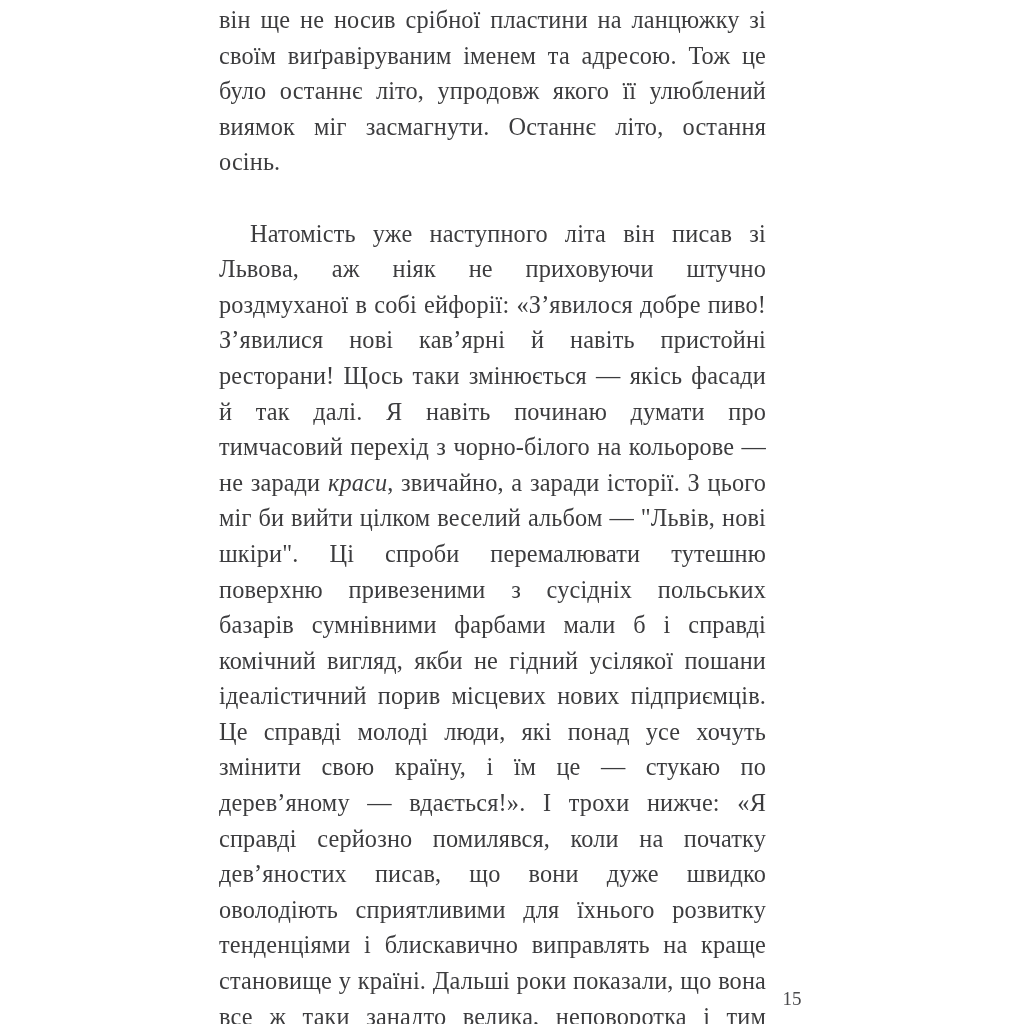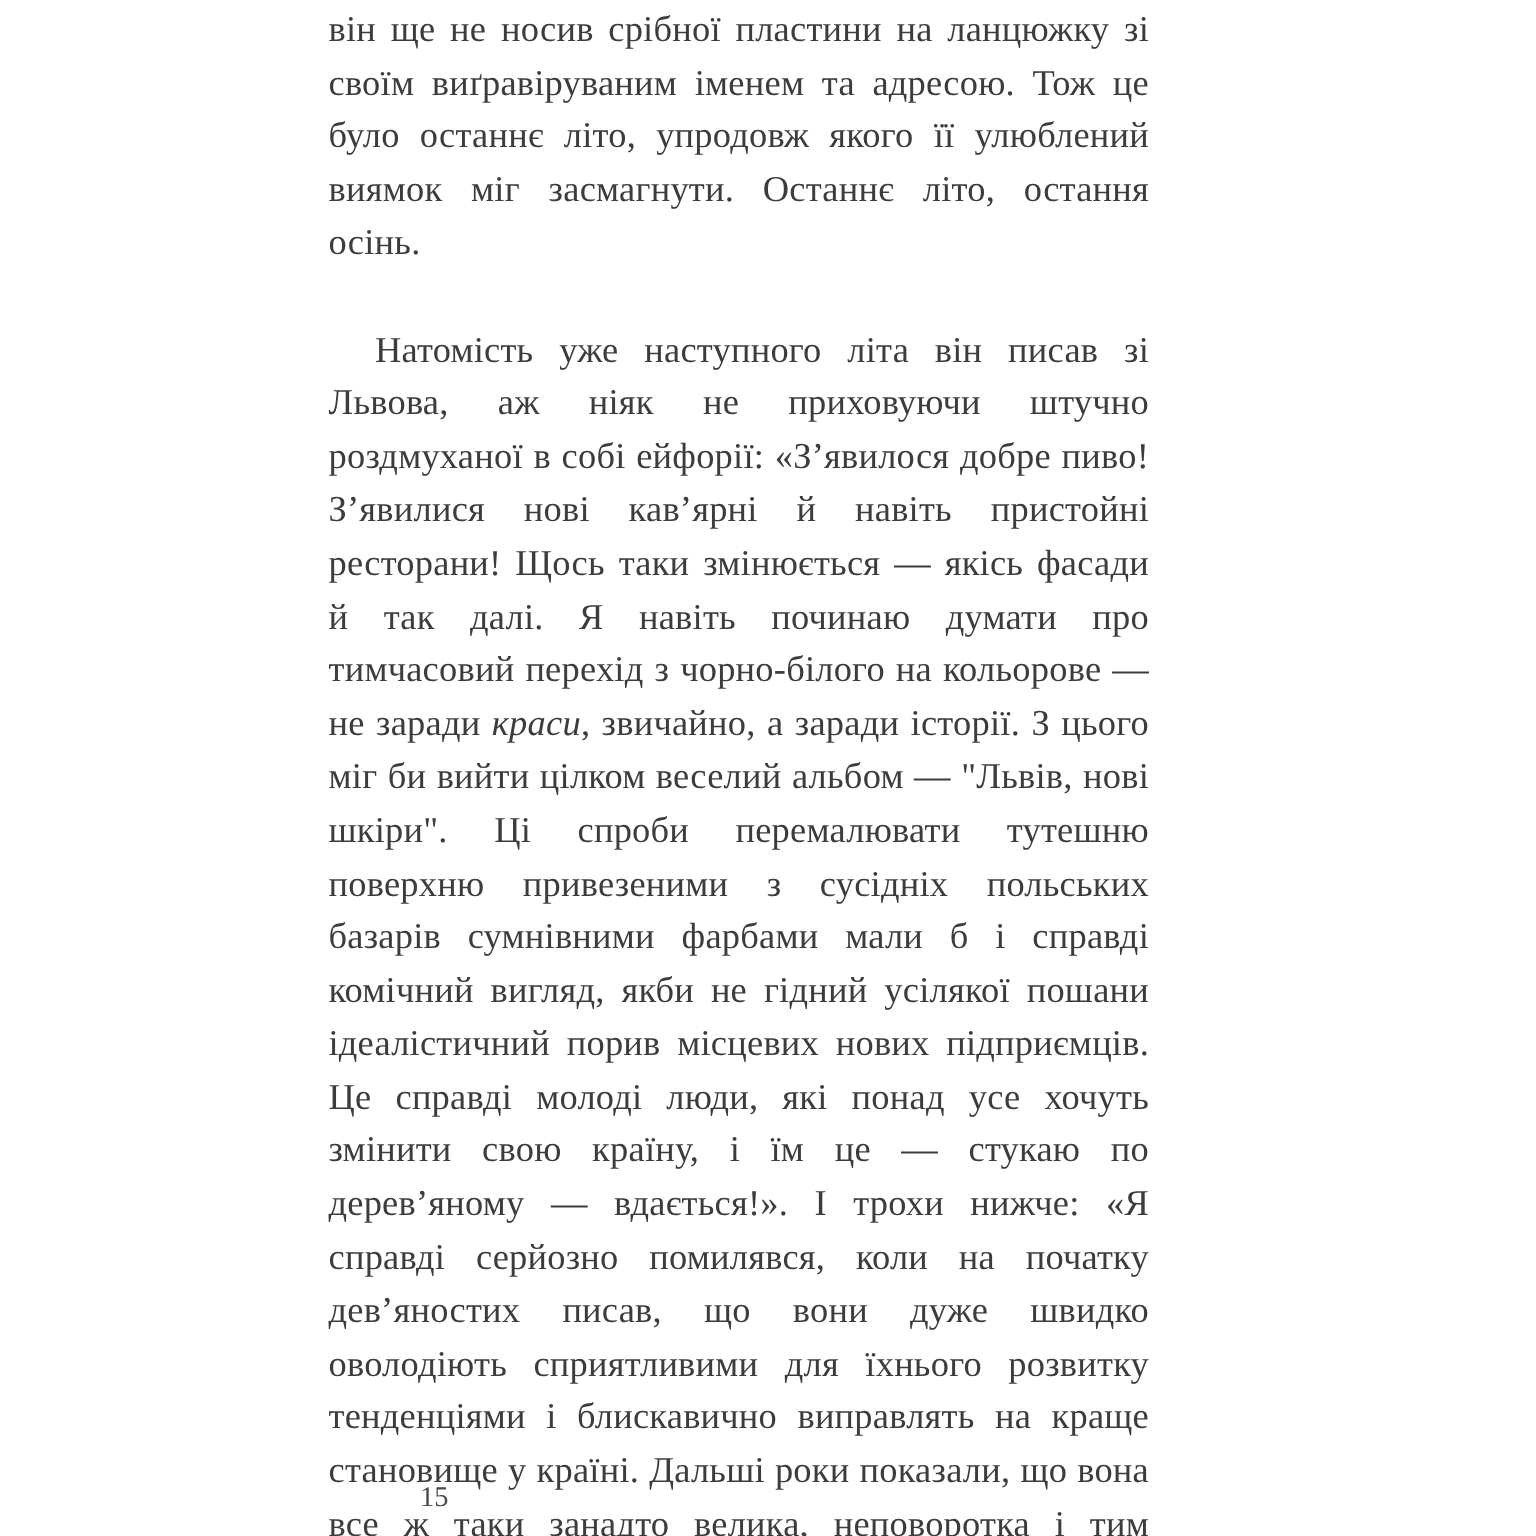--- a/index.html
+++ b/index.html
@@ -58,20 +58,21 @@
   }
 
   em, .italic {
   }
 
   .folio {
     position: absolute;
     left: 0;
     top: 988px;
     width: 1024px;
+    text-align: center;
     color: #4a4a4c;
     font-size: 19px;
     line-height: 22px;
     font-family: "Liberation Serif", "DejaVu Serif", serif;
   }
 
   .folio-inner {
     display: inline-block;
     transform: translateX(280px);
   }

